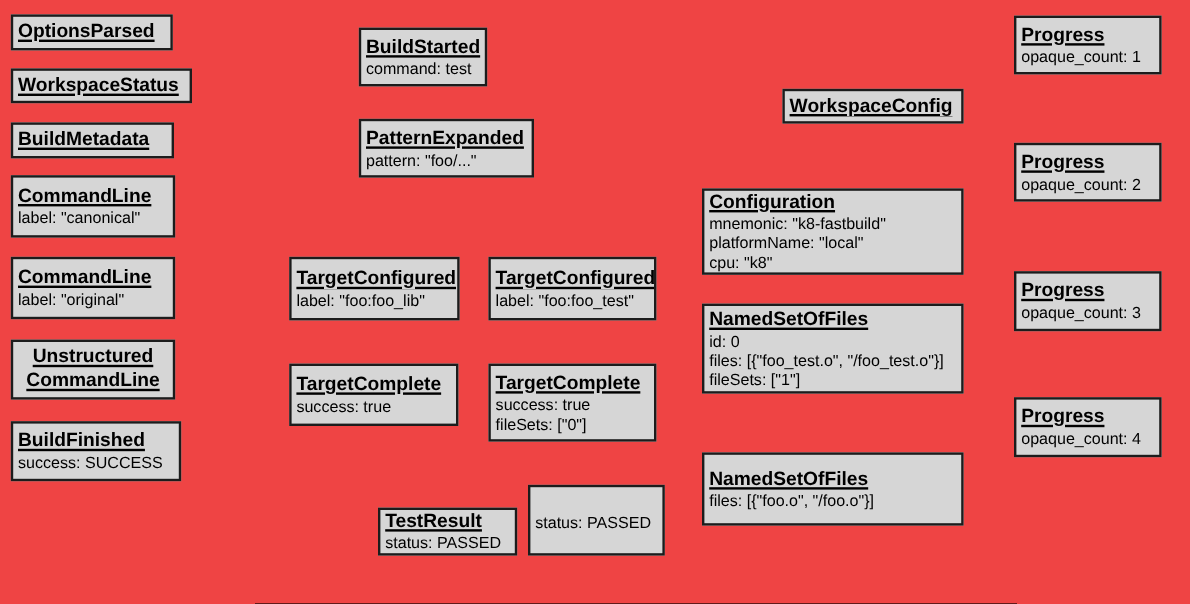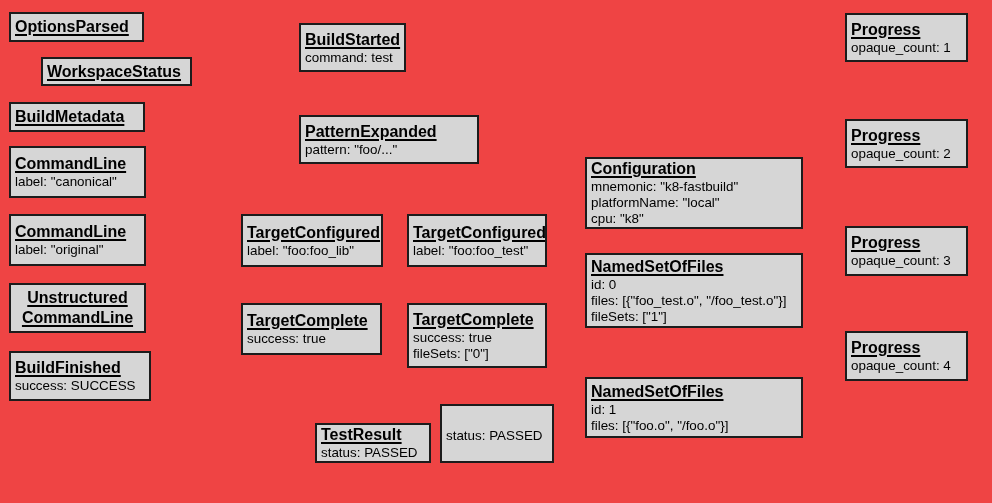--- a/index.html
+++ b/index.html
@@ -44,21 +44,21 @@
 </style>
 </head>
 <body>
 
 <div id="canvas">
 
   <div class="box" style="left:9px;top:12px;width:135px;height:30px;">
     <div class="box-title">OptionsParsed</div>
   </div>
 
-  <div class="box" style="left:9px;top:57px;width:151px;height:29px;margin-left:32px;">
+  <div class="box" style="left:9px;top:57px;width:151px;height:29px;">
     <div class="box-title">WorkspaceStatus</div>
   </div>
 
   <div class="box" style="left:9px;top:102px;width:136px;height:30px;">
     <div class="box-title">BuildMetadata</div>
   </div>
 
   <div class="box" style="left:9px;top:146px;width:137px;height:52px;">
     <div class="box-title">CommandLine</div>
     <div class="box-field">label: "canonical"</div>
@@ -79,21 +79,21 @@
     <div class="box-field">success: SUCCESS</div>
   </div>
 
 
 
   <div class="box" style="left:299px;top:23px;width:107px;height:49px;">
     <div class="box-title">BuildStarted</div>
     <div class="box-field">command: test</div>
   </div>
 
-  <div class="box" style="left:299px;top:115px;width:180px;height:49px;">
+  <div class="box" style="left:299px;top:99px;width:146px;height:49px;">
     <div class="box-title">PatternExpanded</div>
     <div class="box-field">pattern: "foo/..."</div>
   </div>
 
   <div class="box" style="left:241px;top:214px;width:142px;height:53px;">
     <div class="box-title">TargetConfigured</div>
     <div class="box-field">label: "foo:foo_lib"</div>
   </div>
 
   <div class="box" style="left:407px;top:214px;width:140px;height:53px;">
@@ -116,38 +116,40 @@
     <div class="box-title">TestResult</div>
     <div class="box-field">status: PASSED</div>
   </div>
 
   <div class="box" style="left:440px;top:404px;width:114px;height:59px;gap:26px;">
     <div class="box-title">TestSummary</div>
     <div class="box-field">status: PASSED</div>
     <div class="box-field">runs: 1</div>
   </div>
 
+  <div class="box" style="left:652px;top:74px;width:151px;height:29px;">
+    <div class="box-title">WorkspaceConfig</div>
+  </div>
 
   <div class="box" style="left:585px;top:157px;width:218px;height:72px;">
     <div class="box-title">Configuration</div>
     <div class="box-field">mnemonic: "k8-fastbuild"</div>
     <div class="box-field">platformName: "local"</div>
     <div class="box-field">cpu: "k8"</div>
   </div>
 
   <div class="box" style="left:585px;top:253px;width:218px;height:75px;">
     <div class="box-title">NamedSetOfFiles</div>
     <div class="box-field">id: 0</div>
     <div class="box-field">files: [{"foo_test.o", "/foo_test.o"}]</div>
     <div class="box-field">fileSets: ["1"]</div>
   </div>
 
   <div class="box" style="left:585px;top:377px;width:218px;height:61px;">
     <div class="box-title">NamedSetOfFiles</div>
-    <div class="box-field">id: 1</div>
     <div class="box-field">files: [{"foo.o", "/foo.o"}]</div>
   </div>
 
   <div class="box" style="left:845px;top:13px;width:123px;height:49px;">
     <div class="box-title">Progress</div>
     <div class="box-field">opaque_count: 1</div>
   </div>
 
   <div class="box" style="left:845px;top:119px;width:123px;height:49px;">
     <div class="box-title">Progress</div>

